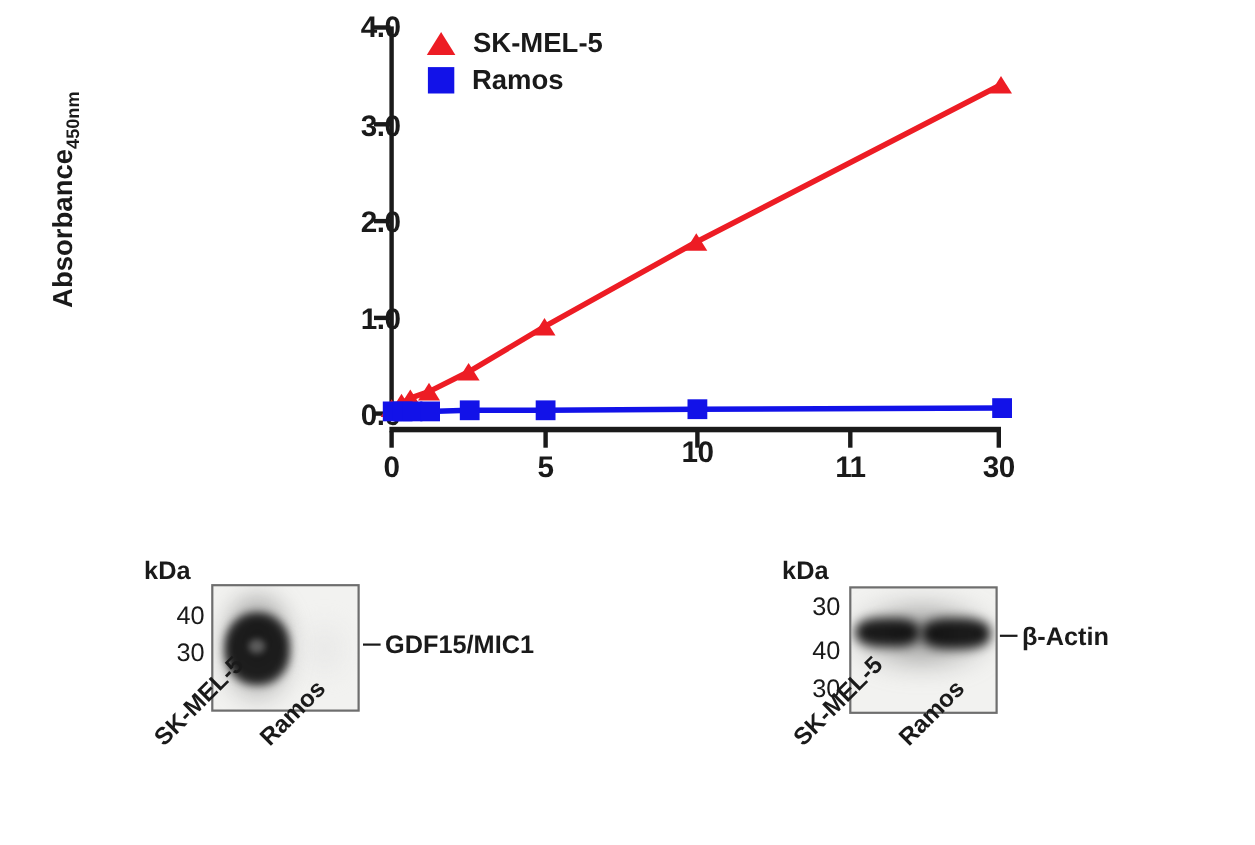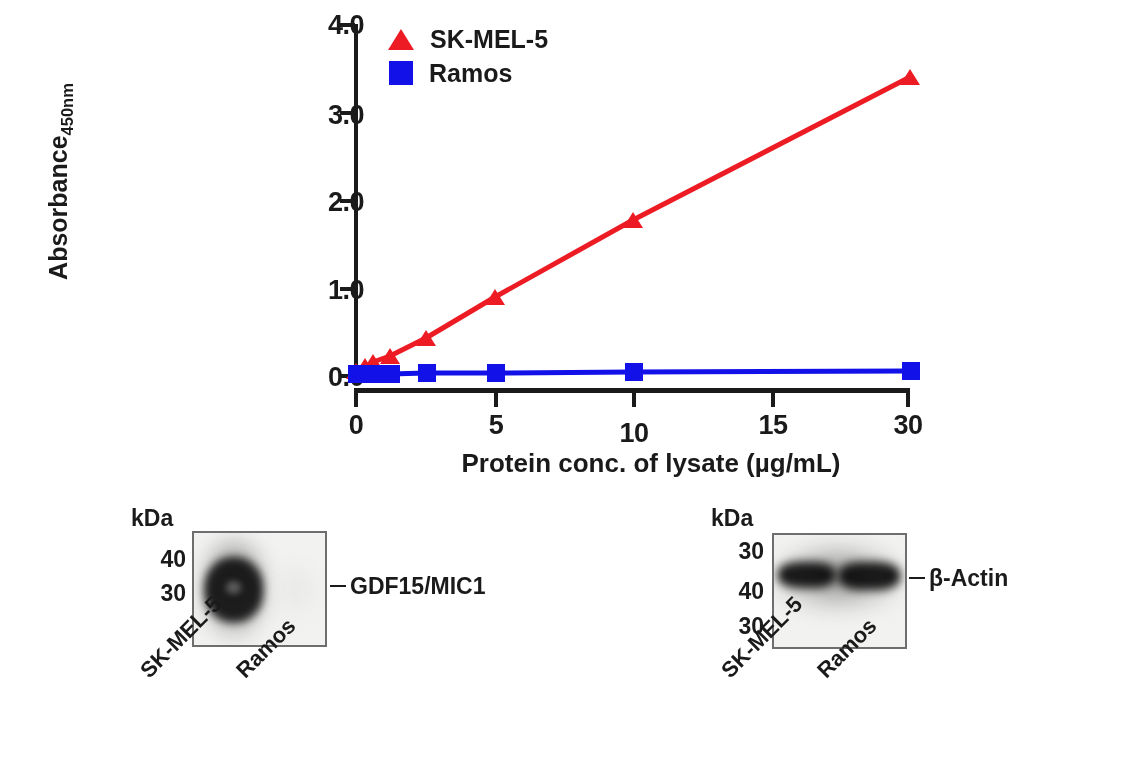--- a/index.html
+++ b/index.html
@@ -55,21 +55,21 @@
     position:absolute;width:0;height:0;
     border-left:10px solid transparent;border-right:10px solid transparent;
     border-bottom:16px solid #ED1C24;
   }
   .mk-sq{position:absolute;width:18px;height:18px;background:#1212E8;}
 
   
   .blot-frame{position:absolute;border:2px solid #6e6e6e;background:#f2f2f0;overflow:hidden;}
   .lane-band{position:absolute;border-radius:46%;filter:blur(4px);}
   .kda-head{position:absolute;font-size:23px;font-weight:bold;color:#1a1a1a;}
-  .kda-mark{position:absolute;font-size:23px;font-weight:bold;color:#1a1a1a;text-align:right;width:46px;}
+  .kda-mark{position:absolute;font-size:23px;font-weight:normal;color:#1a1a1a;text-align:right;width:46px;}
   .prot-label{position:absolute;font-size:23px;font-weight:bold;color:#1a1a1a;white-space:nowrap;}
   .leader{position:absolute;height:2px;background:#1a1a1a;}
   .lane-label{
     position:absolute;font-size:22px;font-weight:bold;color:#1a1a1a;
     transform:rotate(-45deg);transform-origin:left top;white-space:nowrap;
   }
 </style>
 </head>
 <body>
 
@@ -96,25 +96,24 @@
 
     <div class="axis-line" style="left:354px;top:388px;width:556px;height:5px;"></div>
     <div class="tick" style="left:354px;top:392px;width:4px;height:15px;"></div>
     <div class="tick" style="left:494px;top:392px;width:4px;height:15px;"></div>
     <div class="tick" style="left:632px;top:392px;width:4px;height:15px;"></div>
     <div class="tick" style="left:771px;top:392px;width:4px;height:15px;"></div>
     <div class="tick" style="left:906px;top:392px;width:4px;height:15px;"></div>
 
     <div class="xtlabel" style="left:326px;top:410px;">0</div>
     <div class="xtlabel" style="left:466px;top:410px;">5</div>
-    <div class="xtlabel" style="left:604px;top:418px;">10</div>
-    <div class="xtlabel" style="left:743px;top:410px;">15</div>
+    <div class="xtlabel" style="left:604px;top:396px;">10</div>
+    <div class="xtlabel" style="left:743px;top:410px;">11</div>
     <div class="xtlabel" style="left:878px;top:410px;">30</div>
 
-    <div id="xlabel">Protein conc. of lysate (µg/mL)</div>
 
     <svg width="1141" height="500" style="position:absolute;left:0;top:0;">
       <polyline fill="none" stroke="#ED1C24" stroke-width="5" stroke-linejoin="round" points="356,371 365,367 373,362 390,356 426,338 495,297 633,220 910,77"></polyline>
       <polyline fill="none" stroke="#1212E8" stroke-width="5" stroke-linejoin="round" points="356,374 365,374 373,374 390,374 426,373 495,373 633,372 910,371"></polyline>
     </svg>
 
     <div class="mk-tri" style="left:346px;top:363px;"></div>
     <div class="mk-tri" style="left:355px;top:358px;"></div>
     <div class="mk-tri" style="left:363px;top:354px;"></div>
     <div class="mk-tri" style="left:380px;top:348px;"></div>

